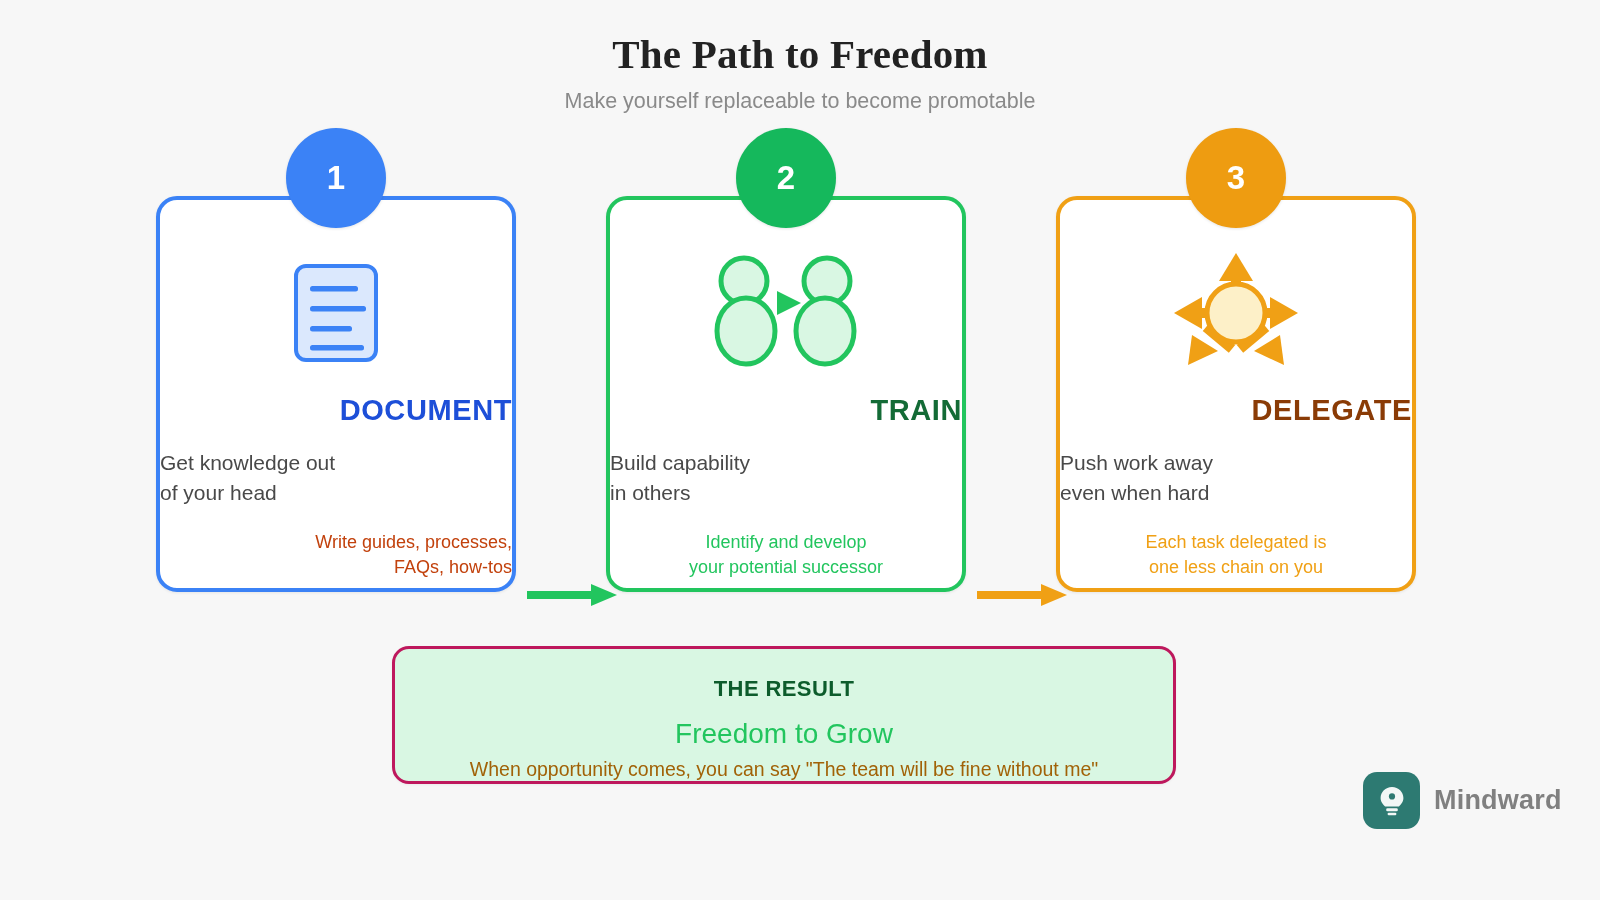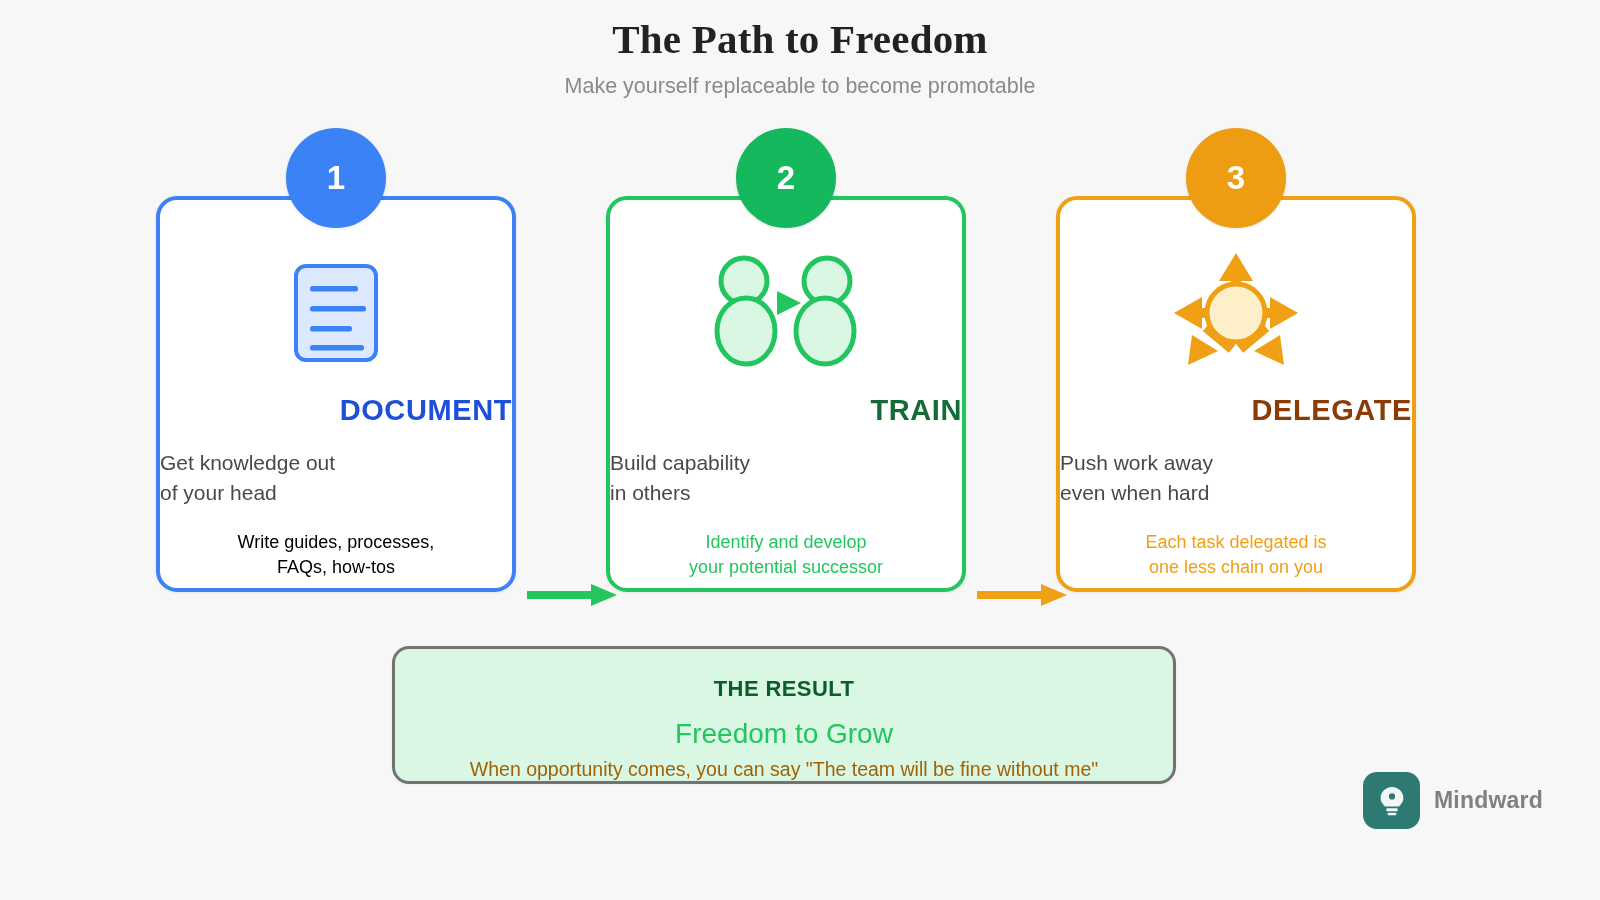--- a/index.html
+++ b/index.html
@@ -18,21 +18,21 @@
   
   #header {
     position: absolute;
     top: 0;
     left: 0;
     width: 1600px;
     text-align: center;
   }
   #page-title {
     margin: 0;
-    padding-top: 15px;
+    padding-top: 30px;
     font-family: "Liberation Serif", serif;
     font-weight: bold;
     font-size: 41px;
     color: #222222;
     letter-spacing: 0.2px;
   }
   #page-subtitle {
     margin: 0;
     padding-top: 11px;
     font-size: 21.5px;
@@ -122,21 +122,21 @@
 
   .step-detail {
     position: absolute;
     top: 330px;
     left: 0;
     width: 100%;
     text-align: center;
     font-size: 18px;
     line-height: 25px;
   }
-  .card-1 .step-detail { color: #000000; }
+  .card-1 .step-detail { color: #c2410c; text-align: right; }
   .card-2 .step-detail { color: #22c55e; }
   .card-3 .step-detail { color: #f0a015; }
 
   
   .connector {
     position: absolute;
     top: 386px;
     height: 26px;
     width: 90px;
   }
@@ -145,21 +145,21 @@
 
   
   #result-box {
     position: absolute;
     left: 392px;
     top: 646px;
     width: 784px;
     height: 138px;
     box-sizing: border-box;
     background: #d9f7e3;
-    border: 3px solid #737373;
+    border: 3px solid #be185d;
     border-radius: 17px;
     text-align: center;
     box-shadow: 0 1px 3px rgba(0,0,0,0.05);
   }
   #result-label {
     margin: 0;
     padding-top: 27px;
     font-size: 22px;
     font-weight: bold;
     color: #0d5c2c;
@@ -191,21 +191,21 @@
   #brand-mark {
     width: 57px;
     height: 57px;
     border-radius: 14px;
     background: #2d7a72;
     display: flex;
     align-items: center;
     justify-content: center;
   }
   #brand-name {
-    font-size: 23px;
+    font-size: 27px;
     font-weight: bold;
     color: #808080;
     letter-spacing: 0.2px;
   }
 </style>
 </head>
 <body>
 
 <div id="header">
   <h1 id="page-title">The Path to Freedom</h1>

